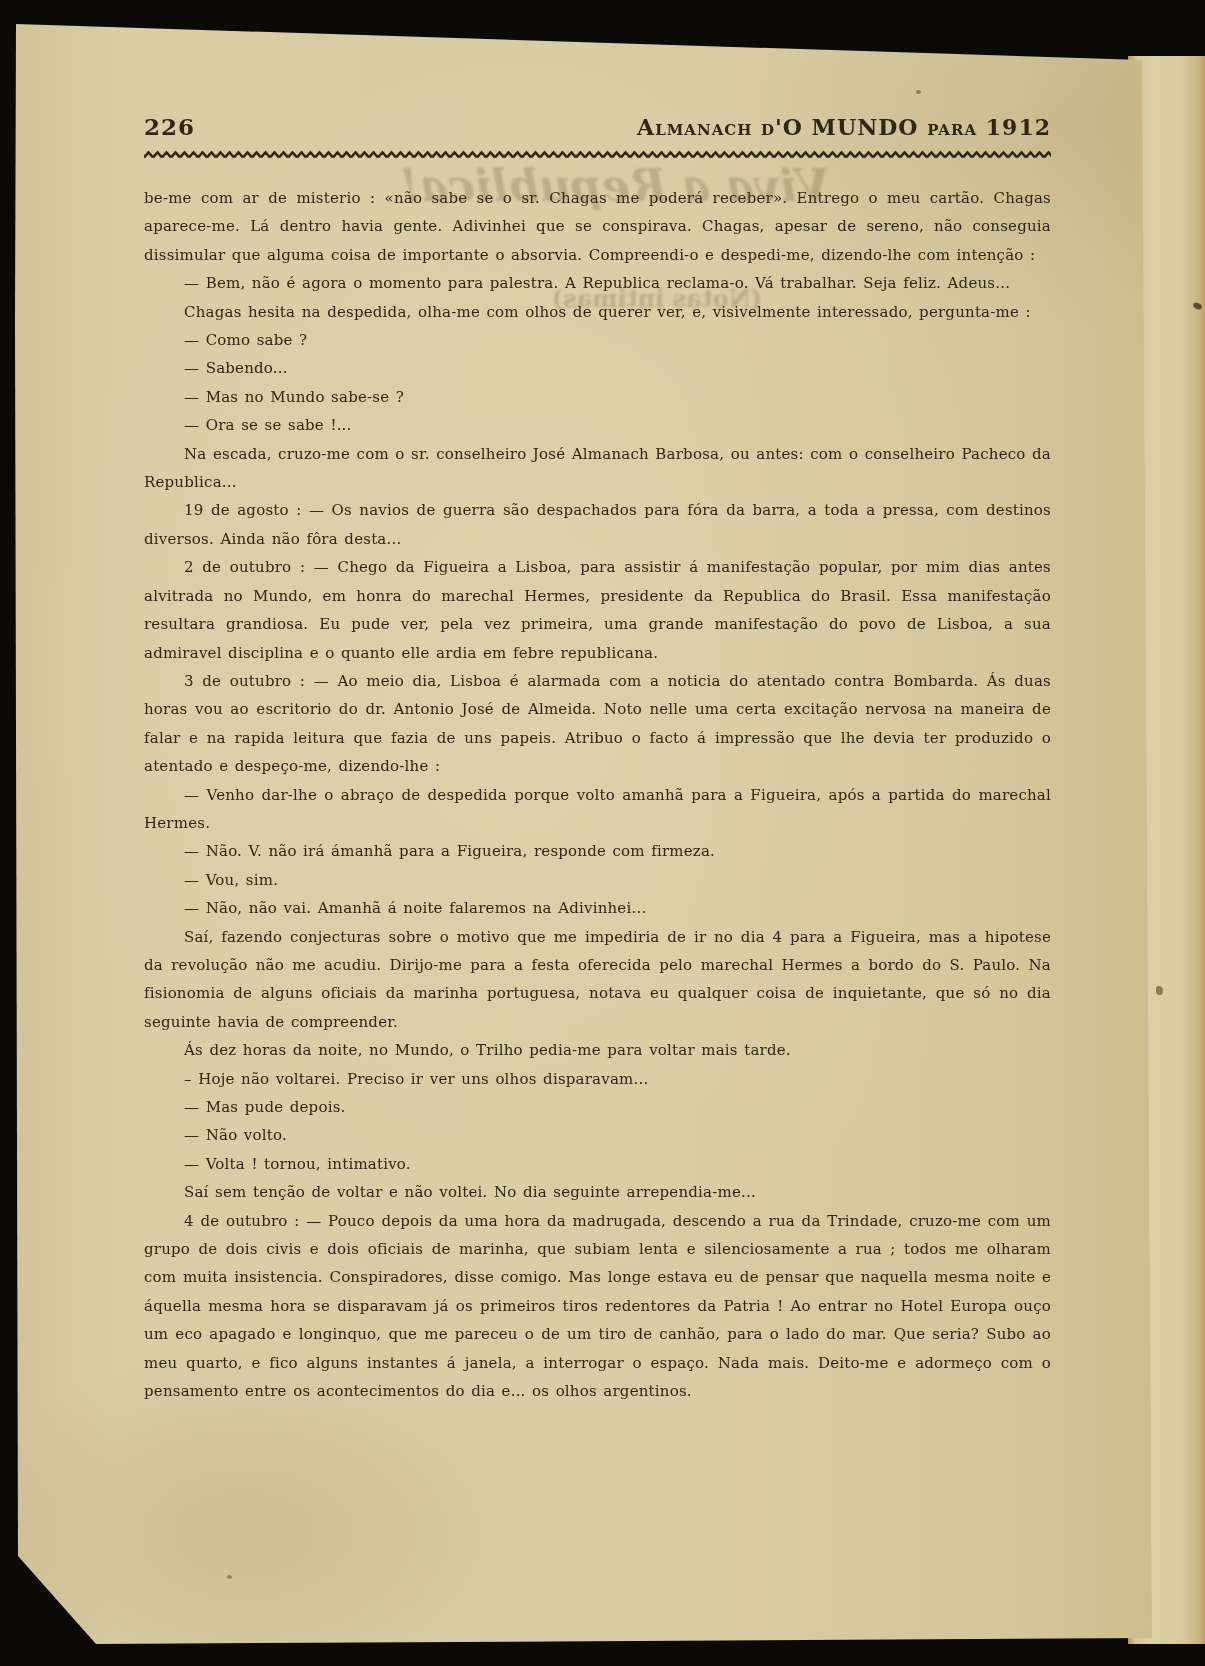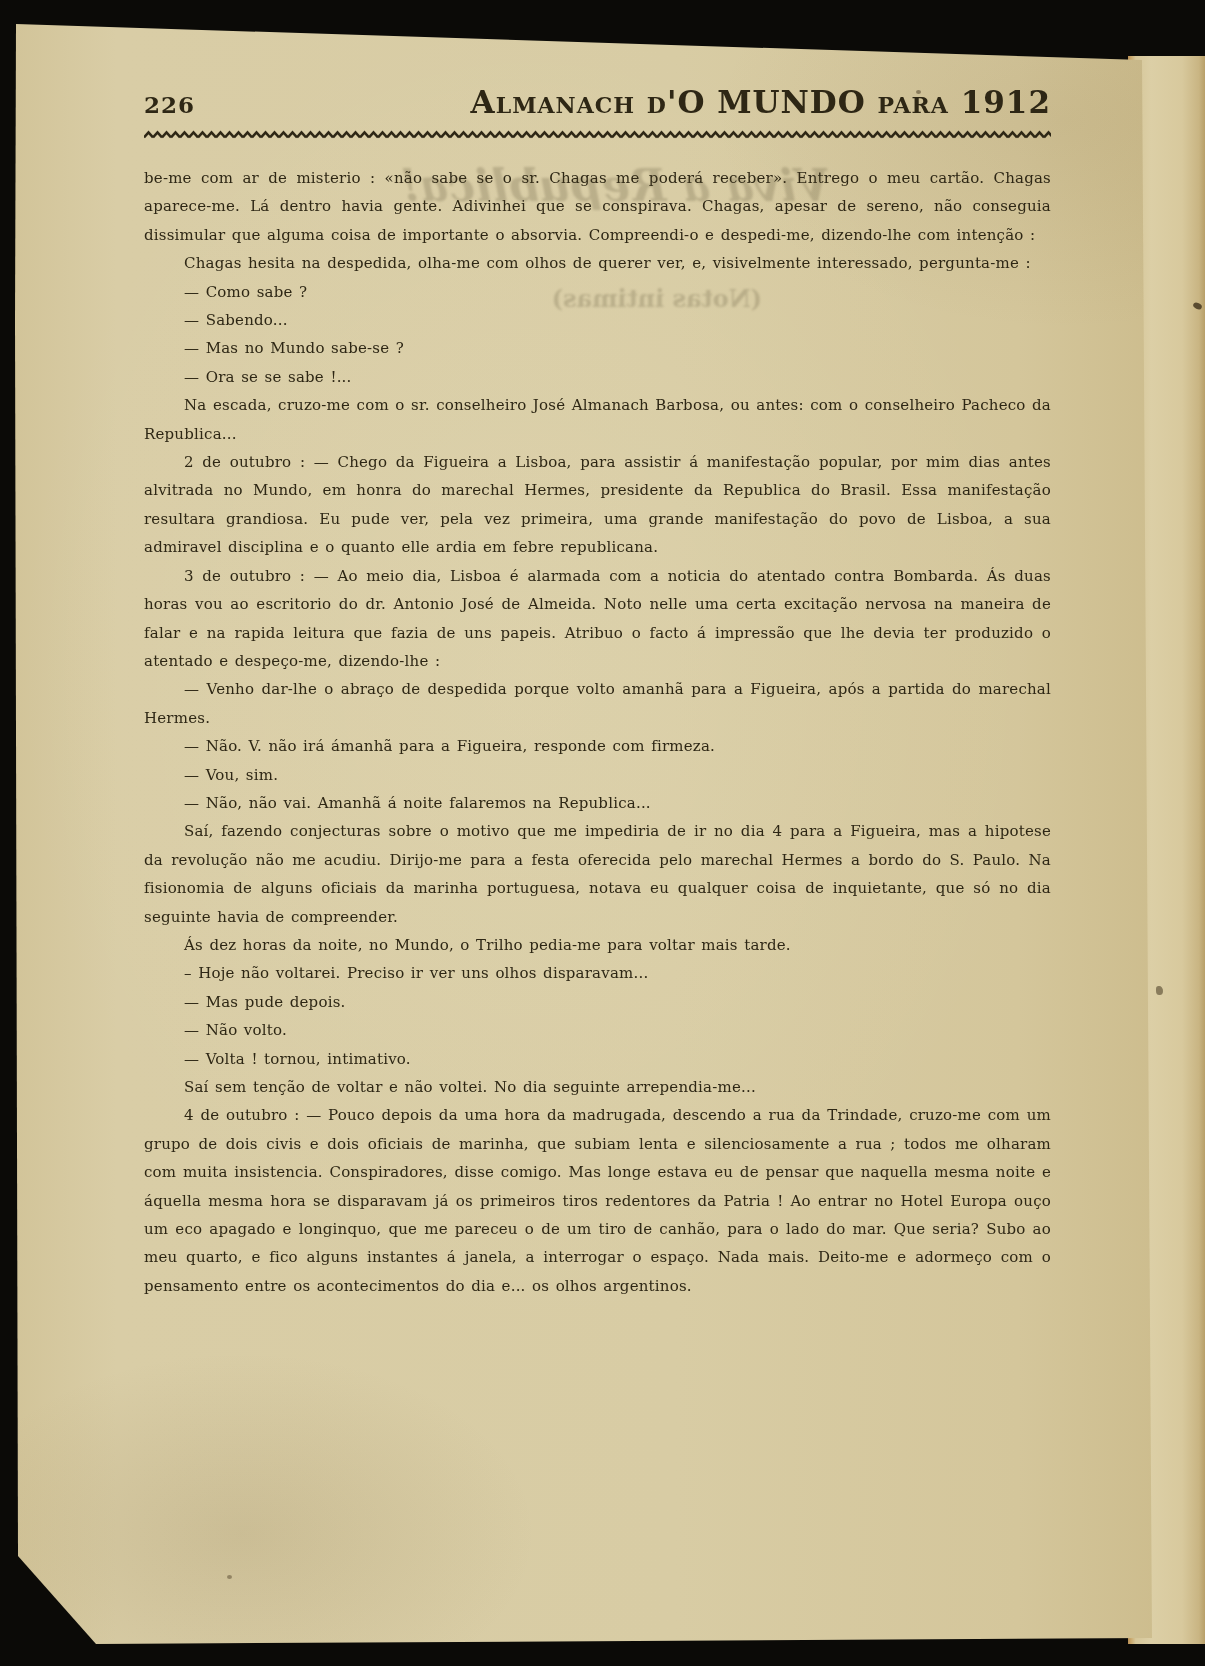--- a/index.html
+++ b/index.html
@@ -42,21 +42,21 @@
   .running-header {
     display: flex;
     justify-content: space-between;
     align-items: baseline;
     font-variant: small-caps;
     font-weight: bold;
     letter-spacing: 1px;
     gap: 18px;
   }
   .page-number { font-size: 23px; }
-  .journal-title { font-size: 31px; }
+  .journal-title { font-size: 22px; margin-top: 30px; }
 
   .zigzag-rule { display: block; margin-top: 10px; }
 
   .body-text {
     margin-top: 24px;
     font-size: 15px;
     line-height: 28.4px;
     text-align: justify;
     letter-spacing: 0.2px;
     word-spacing: 1.5px;
@@ -102,32 +102,34 @@
       <defs>
         <pattern id="zz" width="9" height="10" patternUnits="userSpaceOnUse">
           <path d="M0 7.5 L4.5 2.5 L9 7.5" fill="none" stroke="#2e2715" stroke-width="2.6"></path>
         </pattern>
       </defs>
       <rect width="907" height="10" fill="url(#zz)"></rect>
     </svg>
 
     <div class="body-text">
         <p class="para noindent"><span>be-me com ar de misterio : «não sabe se o sr. Chagas me poderá receber». Entrego o meu cartão. Chagas aparece-me. Lá dentro havia gente. Adivinhei que se conspirava. Chagas, apesar de sereno, não conseguia dissimular que alguma coisa de importante o absorvia. Compreendi-o e despedi-me, dizendo-lhe com intenção :</span></p>
+        <p class="para"><span>— Bem, não é agora o momento para palestra. A Republica reclama-o. Vá trabalhar. Seja feliz. Adeus...</span></p>
         <p class="para"><span>Chagas hesita na despedida, olha-me com olhos de querer ver, e, visivelmente interessado, pergunta-me :</span></p>
         <p class="para"><span>— Como sabe ?</span></p>
         <p class="para"><span>— Sabendo...</span></p>
         <p class="para"><span>— Mas no </span><span class="it">Mundo</span><span> sabe-se ?</span></p>
         <p class="para"><span>— Ora se se sabe !...</span></p>
         <p class="para"><span>Na escada, cruzo-me com o sr. </span><span class="it">conselheiro</span><span> José </span><span class="it">Almanach</span><span> Barbosa, ou antes: com o conselheiro Pacheco da Republica...</span></p>
+        <p class="para"><span class="it">19 de agosto :</span><span> — Os navios de guerra são despachados para fóra da barra, a toda a pressa, com destinos diversos. Ainda não fôra desta...</span></p>
         <p class="para"><span class="it">2 de outubro :</span><span> — Chego da Figueira a Lisboa, para assistir á manifestação popular, por mim dias antes alvitrada no </span><span class="it">Mundo,</span><span> em honra do marechal Hermes, presidente da Republica do Brasil. Essa manifestação resultara grandiosa. Eu pude ver, pela vez primeira, uma grande manifestação do povo de Lisboa, a sua admiravel disciplina e o quanto elle ardia em febre republicana.</span></p>
         <p class="para"><span class="it">3 de outubro :</span><span> — Ao meio dia, Lisboa é alarmada com a noticia do atentado contra Bombarda. Ás duas horas vou ao escritorio do dr. Antonio José de Almeida. Noto nelle uma certa excitação nervosa na maneira de falar e na rapida leitura que fazia de uns papeis. Atribuo o facto á impressão que lhe devia ter produzido o atentado e despeço-me, dizendo-lhe :</span></p>
         <p class="para"><span>— Venho dar-lhe o abraço de despedida porque volto amanhã para a Figueira, após a partida do marechal Hermes.</span></p>
         <p class="para"><span>— Não. V. não irá ámanhã para a Figueira, responde com firmeza.</span></p>
         <p class="para"><span>— Vou, sim.</span></p>
-        <p class="para"><span>— Não, não vai. Amanhã á noite falaremos na </span><span class="it">Republica</span><span>...</span></p>
+        <p class="para"><span>— Não, não vai. Amanhã á noite falaremos na </span><span class="it">Adivinhei</span><span>...</span></p>
         <p class="para"><span>Saí, fazendo conjecturas sobre o motivo que me impediria de ir no dia 4 para a Figueira, mas a hipotese da revolução não me acudiu. Dirijo-me para a festa oferecida pelo marechal Hermes a bordo do </span><span class="it">S. Paulo.</span><span> Na fisionomia de alguns oficiais da marinha portuguesa, notava eu qualquer coisa de inquietante, que só no dia seguinte havia de compreender.</span></p>
         <p class="para"><span>Ás dez horas da noite, no </span><span class="it">Mundo,</span><span> o Trilho pedia-me para voltar mais tarde.</span></p>
         <p class="para"><span>– Hoje não voltarei. Preciso ir ver uns olhos </span><span class="it">disparavam</span><span>...</span></p>
         <p class="para"><span>— Mas pude depois.</span></p>
         <p class="para"><span>— Não volto.</span></p>
         <p class="para"><span>— Volta ! tornou, intimativo.</span></p>
         <p class="para"><span>Saí sem tenção de voltar e não voltei. No dia seguinte arrependia-me...</span></p>
         <p class="para"><span class="it">4 de outubro :</span><span> — Pouco depois da uma hora da madrugada, descendo a rua da Trindade, cruzo-me com um grupo de dois civis e dois oficiais de marinha, que subiam lenta e silenciosamente a rua ; todos me olharam com muita insistencia. Conspiradores, disse comigo. Mas longe estava eu de pensar que naquella mesma noite e áquella mesma hora se disparavam já os primeiros tiros redentores da Patria ! Ao entrar no </span><span class="it">Hotel Europa</span><span> ouço um eco apagado e longinquo, que me pareceu o de um tiro de canhão, para o lado do mar. Que seria? Subo ao meu quarto, e fico alguns instantes á janela, a interrogar o espaço. Nada mais. Deito-me e adormeço com o pensamento entre os acontecimentos do dia e... os olhos </span><span class="it">argentinos.</span></p>
       </div>
 

